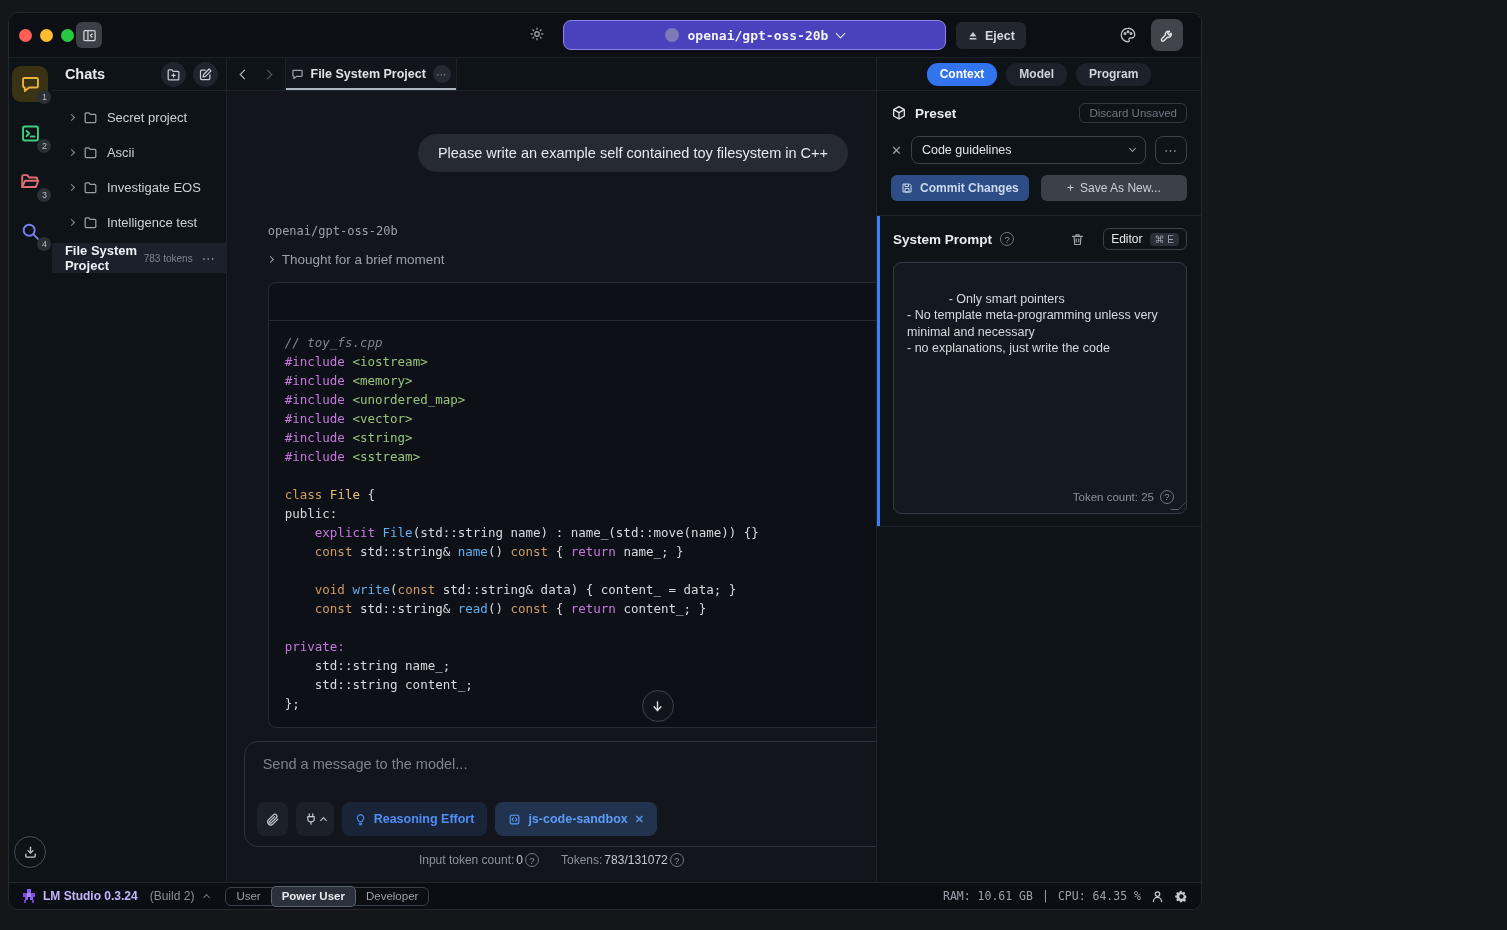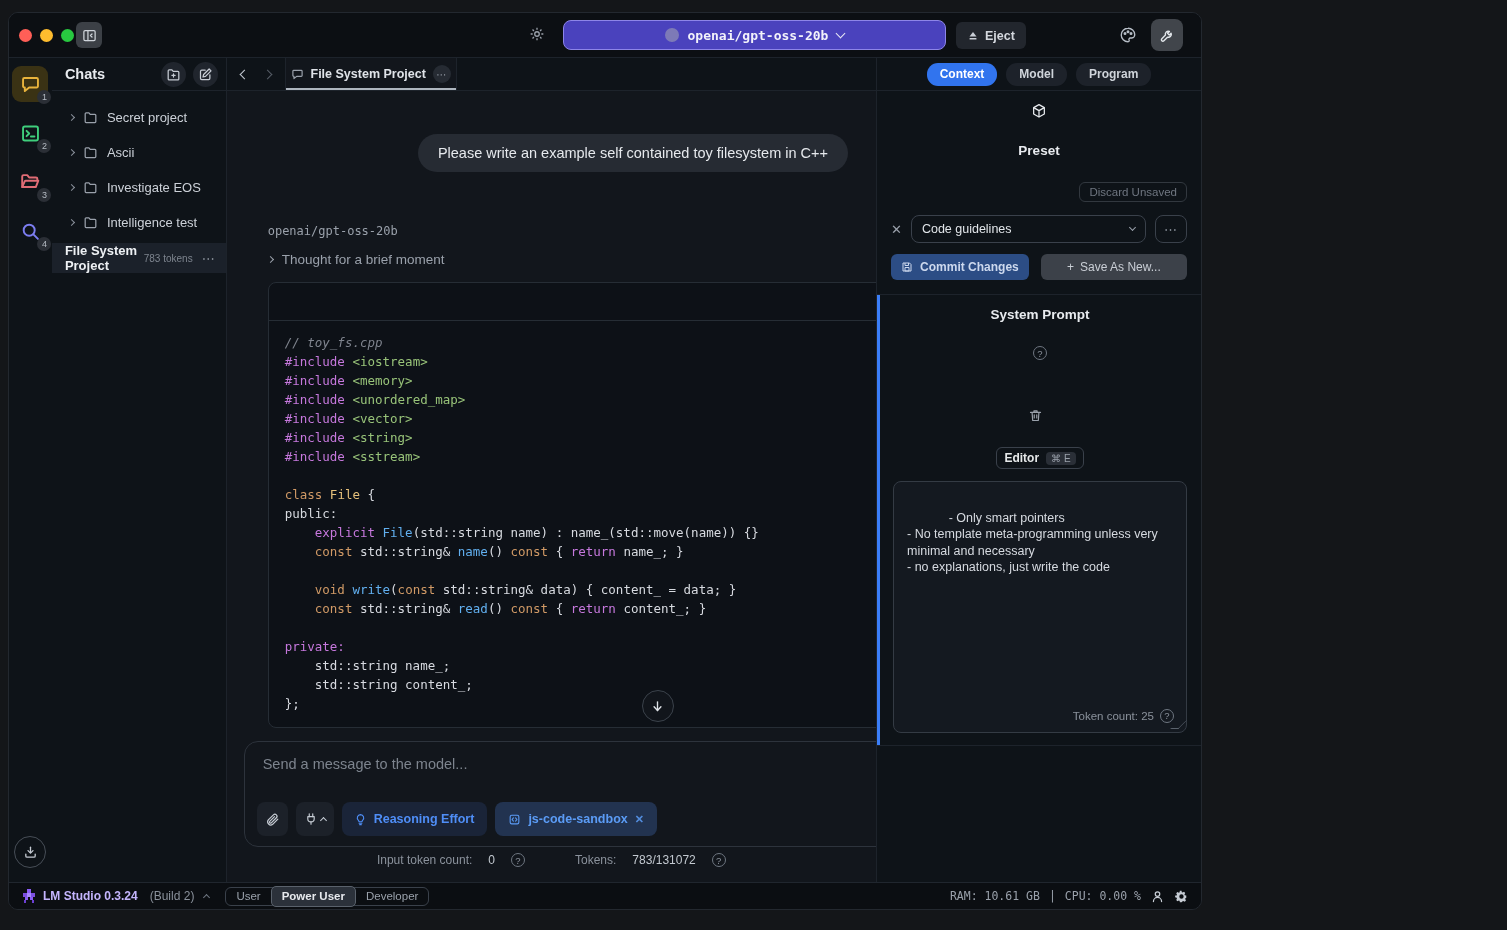--- a/index.html
+++ b/index.html
@@ -73,48 +73,48 @@
   .composer { position:absolute; left:17px; top:650px; width:828px; height:106px; border:1px solid #2d333c; border-radius:14px; background:#12161c; padding:8px 12px 10px; display:flex; flex-direction:column; }
   .composer input { background:transparent; border:none; outline:none; width:100%; font-family:"Liberation Sans",sans-serif; font-size:14.5px; color:#e6e9ed; padding:6px 6px; }
   .composer input::placeholder { color:#7d848e; }
   .composer-row { margin-top:auto; display:flex; align-items:center; gap:8px; }
   .c-btn { height:34px; background:#1c2129; border-radius:8px; display:flex; align-items:center; justify-content:center; gap:3px; padding:0 8px; }
   .pill-blue { height:34px; border-radius:8px; display:flex; align-items:center; gap:7px; padding:0 13px; font-size:12.5px; font-weight:bold; }
   .pill-re { background:#1a2438; color:#4f8ef7;padding-left:12px; }
   .pill-sb { background:#223350; color:#5b9cf6; }
   .send-btn { margin-left:auto; width:34px; height:34px; border-radius:50%; background:#272c34; display:flex; align-items:center; justify-content:center; opacity:.8; }
 
-  .stats-line { position:absolute; left:0; right:0; top:762px; display:flex; align-items:center; justify-content:center; gap:16px; font-size:12px; color:#8b929c; }
+  .stats-line { position:absolute; left:0; right:0; top:762px; display:flex; align-items:center; justify-content:center; gap:2px; font-size:12px; color:#8b929c; }
   .stats-val { color:#c3c9d0; }
   .q-circle { width:14px; height:14px; border:1.2px solid #6e7681; border-radius:50%; color:#8b929c; font-size:9.5px; display:inline-flex; align-items:center; justify-content:center; }
   .stats-gap { width:18px; }
 
   
   .rpanel { width:339px; background:#0e1318; border-left:1px solid #1d232b; position:relative; }
   .gutter-line { position:absolute; left:324px; top:0; bottom:0; width:1px; background:#232930; }
   .rp-inner { width:324px; display:flex; flex-direction:column; height:100%; }
   .rp-tabs { height:33px; display:flex; align-items:center; justify-content:center; gap:9px; border-bottom:1px solid #1d232b; }
   .rp-tab { height:23px; padding:0 13px; border-radius:11px; background:#1d222a; color:#cfd4da; font-size:12px; font-weight:bold; display:flex; align-items:center; }
   .rp-tab.active { background:#3174ee; color:#ffffff; }
   .rp-section { padding:12px 14px 14px; border-bottom:1px solid #1d232b; }
-  .rp-head { display:flex; align-items:center; gap:24px;flex-direction:column; }
+  .rp-head { display:flex; align-items:center; gap:8px; }
   .rp-title { font-size:13.5px; font-weight:bold; color:#e8ebef; }
   .discard-btn { margin-left:auto; border:1px solid #32383f; border-radius:6px; padding:3px 9px; color:#6f7680; font-size:11.5px; }
   .preset-row { margin-top:13px; display:flex; align-items:center; gap:9px; }
   .x-icon { color:#9aa1ab; font-size:13px; }
   .select-box { flex:1; height:28px; border:1px solid #3a414b; border-radius:8px; display:flex; align-items:center; padding:0 10px; color:#e2e6ea; font-size:12.5px; }
   .select-box .chev { margin-left:auto; color:#9aa1ab; }
   .more-btn { width:32px; height:28px; border:1px solid #3a414b; border-radius:8px; display:flex; align-items:center; justify-content:center; }
   .preset-actions { margin-top:11px; display:flex; gap:12px; }
   .commit-btn { flex:1; height:26px; background:#2c4d85; border-radius:6px; display:flex; align-items:center; justify-content:center; gap:7px; color:#cdd9ee; font-size:12px; font-weight:bold; }
   .saveas-btn { flex:1.06; height:26px; background:#3c4149; border-radius:6px; display:flex; align-items:center; justify-content:center; gap:6px; color:#c9ced5; font-size:12px; }
   .sys-section { position:relative; padding:12px 14px 12px 16px; border-bottom:1px solid #1d232b; }
   .sys-section::before { content:""; position:absolute; left:0; top:0; bottom:0; width:3px; background:#3b7ef8; }
   .editor-btn { display:flex; align-items:center; gap:7px; border:1px solid #3a414b; border-radius:6px; padding:3px 7px; }
-  .editor-label { font-size:12px; font-weight:bold; color:#e6e9ea; }
+  .editor-label { font-size:12px; font-weight:normal; color:#e6e9ea; }
   .kbd { background:#2a2f37; border-radius:4px; padding:1px 5px; font-size:10px; color:#9aa1ab; }
   .prompt-box { position:relative; margin-top:12px; height:252px; border:1px solid #343b44; border-radius:8px; background:#141920; padding:11px 13px; font-size:12.5px; line-height:16.5px; color:#d6dae0; white-space:pre-wrap; }
   .prompt-count { position:absolute; right:12px; bottom:8px; display:flex; align-items:center; gap:6px; font-size:11.5px; color:#8a919b; }
   .resize-handle { position:absolute; right:3px; bottom:3px; width:9px; height:9px; border-right:1.5px solid #5a626c; border-bottom:1.5px solid #5a626c; transform:skew(-45deg,0) rotate(0deg); clip-path:polygon(100% 0,100% 100%,0 100%); }
 
   
   .statusbar { position:absolute; left:0; right:0; bottom:0; height:27px; background:#0b0e12; border-top:1px solid #20262e; display:flex; align-items:center; padding:0 12px; }
   .sb-app { font-size:12px; font-weight:bold; color:#c4b5fd; margin-left:6px; }
   .sb-build { font-size:12px; color:#8a919b; margin-left:12px; }
   .sb-caret { margin-left:10px; color:#6e7681; }
@@ -479,21 +479,21 @@
     <span class="sb-build">(Build 2)</span>
     <span class="chev u sm sb-caret"></span>
     <div class="seg">
       <span class="seg-item">User</span>
       <span class="seg-item active">Power User</span>
       <span class="seg-item">Developer</span>
     </div>
     <div class="sb-right">
       <span>RAM: 10.61 GB</span>
       <span>|</span>
-      <span>CPU: 0.00 %</span>
+      <span>CPU: 64.35 %</span>
       <svg width="15" height="15" viewBox="0 0 24 24" fill="none" stroke="#c6ccd4" stroke-width="2" stroke-linecap="round">
           <circle cx="12" cy="8" r="3.6"></circle>
           <path d="M5.5 20a6.5 6.5 0 0 1 13 0"></path>
         </svg>
       <svg width="15" height="15" viewBox="0 0 24 24" fill="#c6ccd4">
           <path d="M12 8.2a3.8 3.8 0 1 0 0 7.6 3.8 3.8 0 0 0 0-7.6zm9 5.3l-2.2 1.7c.05-.4-.1.9-.3 1.4l1.3 2.4-2.1 2.1-2.4-1.3c-.45.2-.95.35-1.4.3L12.2 22h-3l-.4-2.7c-.45-.1-.9-.25-1.35-.45l-2.45 1.3-2.1-2.1 1.3-2.4a6 6 0 0 1-.45-1.35L1 13.5v-3l2.7-.4c.1-.45.25-.9.45-1.35L2.85 6.3l2.1-2.1 2.4 1.3c.45-.2.9-.35 1.35-.45L9.2 2h3l.4 2.7c.45.1.9.25 1.35.45l2.45-1.3 2.1 2.1-1.3 2.45c.2.45.35.9.45 1.35l2.7.4v3z" transform="scale(0.92) translate(1,1)"></path>
         </svg>
     </div>
   </div>
 </div>

